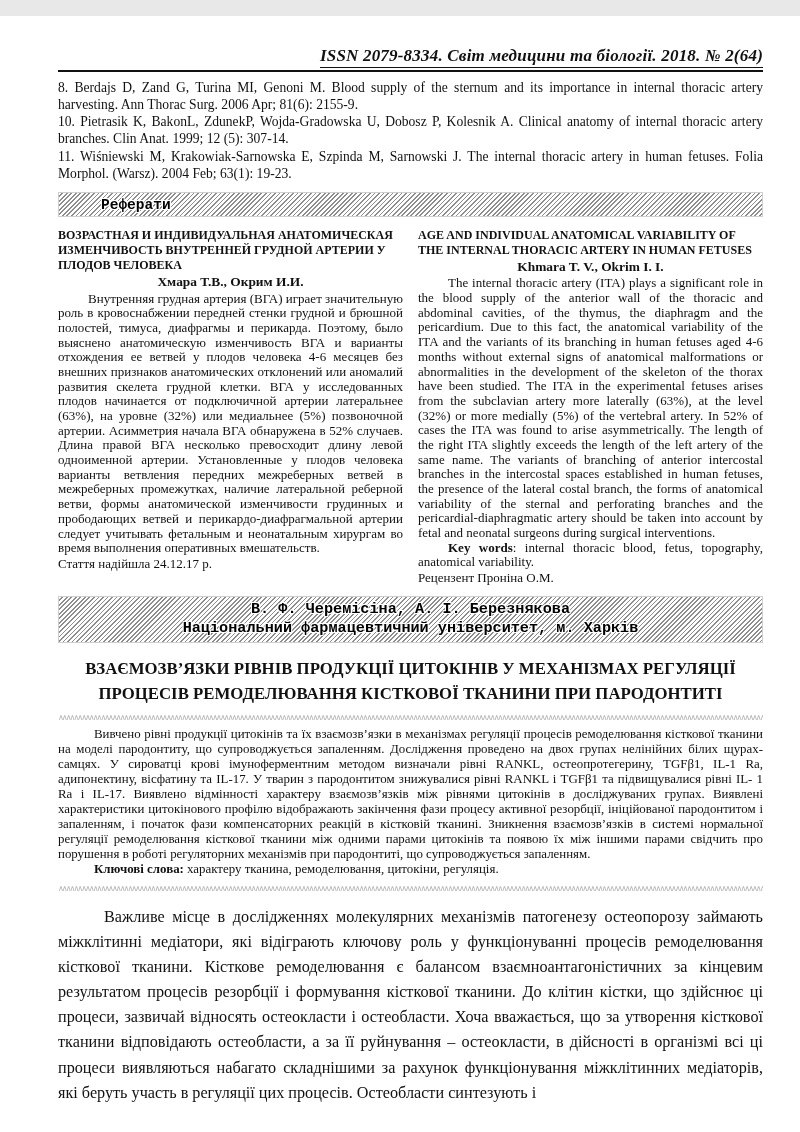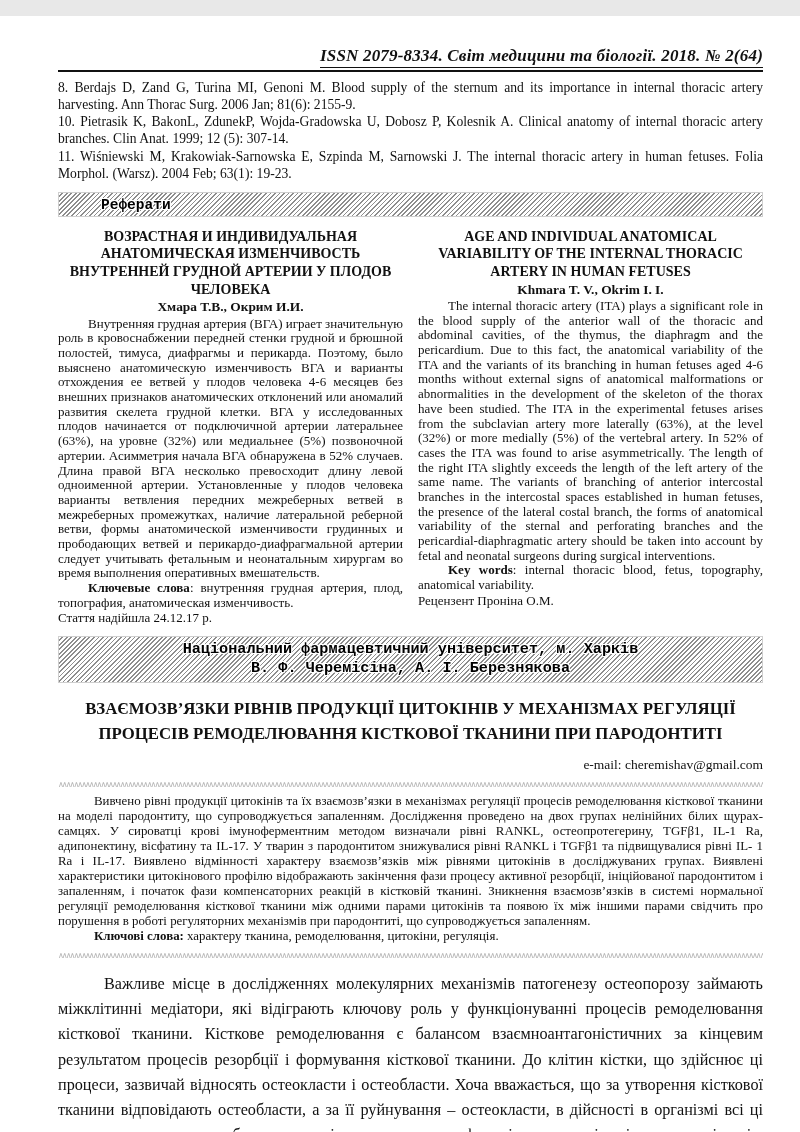--- a/index.html
+++ b/index.html
@@ -26,21 +26,21 @@
   }
   .hatch .hx {
     font-weight: bold; color: #000;
     text-shadow: 1px 1px 0 #fff, -1px -1px 0 #fff, 1px -1px 0 #fff, -1px 1px 0 #fff, 0 1px 0 #fff, 0 -1px 0 #fff;
     font-family: Liberation Mono, monospace;
   }
   .section-band { margin-top: 10px; padding: 3px 0 3px 42px; font-size: 14.5px; }
   
   .cols { display: flex; gap: 15px; margin-top: 11px; }
   .col { flex: 1 1 0; font-size: 13px; line-height: 1.13; }
-  .col .abs-title { text-align: center; font-weight: bold; font-size: 14px; line-height: 1.26; }
+  .col .abs-title { text-align: left; font-weight: bold; font-size: 12px; line-height: 1.26; }
   .col .abs-authors { text-align: center; font-weight: bold; font-size: 13.4px; line-height: 1.3; }
   .col .abs-body { text-align: justify; text-indent: 30px; margin-top: 1px; }
   .col .abs-keywords { text-align: justify; text-indent: 30px; }
   .col .abs-note { text-align: left; margin-top: 1px; }
   .bold { font-weight: bold; }
   
   .doi-block { margin-top: 13px; margin-left: 23px; font-weight: bold; font-size: 15.2px; line-height: 1.3; }
   
   .authors-band { margin-top: 10px; padding: 3px 0 4px 0; text-align: center; font-size: 15.2px; line-height: 1.25; }
   
@@ -67,55 +67,53 @@
 <body>
 
 <div class="page">
 
   <div class="journal-head">
     <span class="jh-text">ISSN 2079-8334. Світ медицини та біології. 2018. № 2(64)</span>
   </div>
   <hr class="head-rule">
 
   <div class="references">
-    <p>8. Berdajs D, Zand G, Turina MI, Genoni M. Blood supply of the sternum and its importance in internal thoracic artery harvesting. Ann Thorac Surg. 2006 Jan; 81(6): 2155-9.</p>
+    <p>8. Berdajs D, Zand G, Turina MI, Genoni M. Blood supply of the sternum and its importance in internal thoracic artery harvesting. Ann Thorac Surg. 2006 Apr; 81(6): 2155-9.</p>
     <p>10. Pietrasik K, BakonL, ZdunekP, Wojda-Gradowska U, Dobosz P, Kolesnik A. Clinical anatomy of internal thoracic artery branches. Clin Anat. 1999; 12 (5): 307-14.</p>
     <p>11. Wiśniewski M, Krakowiak-Sarnowska E, Szpinda M, Sarnowski J. The internal thoracic artery in human fetuses. Folia Morphol. (Warsz). 2004 Feb; 63(1): 19-23.</p>
   </div>
 
   <div class="section-band hatch">
     <span class="hx">Реферати</span>
   </div>
 
   <div class="cols">
     <div class="col">
       <div class="abs-title">ВОЗРАСТНАЯ И ИНДИВИДУАЛЬНАЯ АНАТОМИЧЕСКАЯ ИЗМЕНЧИВОСТЬ ВНУТРЕННЕЙ ГРУДНОЙ АРТЕРИИ У ПЛОДОВ ЧЕЛОВЕКА</div>
       <div class="abs-authors">Хмара Т.В., Окрим И.И.</div>
       <div class="abs-body">Внутренняя грудная артерия (ВГА) играет значительную роль в кровоснабжении передней стенки грудной и брюшной полостей, тимуса, диафрагмы и перикарда. Поэтому, было выяснено анатомическую изменчивость ВГА и варианты отхождения ее ветвей у плодов человека 4-6 месяцев без внешних признаков анатомических отклонений или аномалий развития скелета грудной клетки. ВГА у исследованных плодов начинается от подключичной артерии латеральнее (63%), на уровне (32%) или медиальнее (5%) позвоночной артерии. Асимметрия начала ВГА обнаружена в 52% случаев. Длина правой ВГА несколько превосходит длину левой одноименной артерии. Установленные у плодов человека варианты ветвления передних межреберных ветвей в межреберных промежутках, наличие латеральной реберной ветви, формы анатомической изменчивости грудинных и прободающих ветвей и перикардо-диафрагмальной артерии следует учитывать фетальным и неонатальным хирургам во время выполнения оперативных вмешательств.</div>
-      <div class="abs-keywords"><span class="bold">Ключевые слова</span><span>: внутренняя грудная артерия, плод, топография, анатомическая изменчивость.</span></div>
       <div class="abs-note">Стаття надійшла 24.12.17 р.</div>
     </div>
     <div class="col">
       <div class="abs-title">AGE AND INDIVIDUAL ANATOMICAL VARIABILITY OF THE INTERNAL THORACIC ARTERY IN HUMAN FETUSES</div>
       <div class="abs-authors">Khmara T. V., Okrim I. I.</div>
       <div class="abs-body">The internal thoracic artery (ITA) plays a significant role in the blood supply of the anterior wall of the thoracic and abdominal cavities, of the thymus, the diaphragm and the pericardium. Due to this fact, the anatomical variability of the ITA and the variants of its branching in human fetuses aged 4-6 months without external signs of anatomical malformations or abnormalities in the development of the skeleton of the thorax have been studied. The ITA in the experimental fetuses arises from the subclavian artery more laterally (63%), at the level (32%) or more medially (5%) of the vertebral artery. In 52% of cases the ITA was found to arise asymmetrically. The length of the right ITA slightly exceeds the length of the left artery of the same name. The variants of branching of anterior intercostal branches in the intercostal spaces established in human fetuses, the presence of the lateral costal branch, the forms of anatomical variability of the sternal and perforating branches and the pericardial-diaphragmatic artery should be taken into account by fetal and neonatal surgeons during surgical interventions.</div>
       <div class="abs-keywords"><span class="bold">Key words</span><span>: internal thoracic blood, fetus, topography, anatomical variability.</span></div>
       <div class="abs-note">Рецензент Проніна О.М.</div>
     </div>
   </div>
 
 
   <div class="authors-band hatch">
+    <div class="hx">В. Ф. Черемісіна, А. І. Березнякова</div>
     <div class="hx">Національний фармацевтичний університет, м. Харків</div>
-    <div class="hx">В. Ф. Черемісіна, А. І. Березнякова</div>
   </div>
 
   <div class="article-title">ВЗАЄМОЗВ’ЯЗКИ РІВНІВ ПРОДУКЦІЇ ЦИТОКІНІВ У МЕХАНІЗМАХ РЕГУЛЯЦІЇ ПРОЦЕСІВ РЕМОДЕЛЮВАННЯ КІСТКОВОЇ ТКАНИНИ ПРИ ПАРОДОНТИТІ</div>
 
-  <div class="email-line">e-mail: cheremishav@gmail.com</div>
 
   <div class="zigzag">∧∧∧∧∧∧∧∧∧∧∧∧∧∧∧∧∧∧∧∧∧∧∧∧∧∧∧∧∧∧∧∧∧∧∧∧∧∧∧∧∧∧∧∧∧∧∧∧∧∧∧∧∧∧∧∧∧∧∧∧∧∧∧∧∧∧∧∧∧∧∧∧∧∧∧∧∧∧∧∧∧∧∧∧∧∧∧∧∧∧∧∧∧∧∧∧∧∧∧∧∧∧∧∧∧∧∧∧∧∧∧∧∧∧∧∧∧∧∧∧∧∧∧∧∧∧∧∧∧∧∧∧∧∧∧∧∧∧∧∧∧∧∧∧∧∧∧∧∧∧∧∧∧∧∧∧∧∧∧∧∧∧∧∧∧∧∧∧∧∧∧∧∧∧∧∧∧∧∧∧∧∧∧∧∧∧∧∧∧∧∧∧∧∧∧∧∧∧∧∧∧∧∧∧∧∧∧∧∧∧∧∧∧∧∧∧∧∧∧∧∧∧∧∧∧∧∧∧∧∧∧∧∧∧∧∧∧∧∧∧∧∧∧∧∧∧∧∧∧∧∧∧∧∧∧∧∧∧∧∧∧∧∧∧∧∧∧∧∧∧∧∧∧∧∧∧∧∧∧∧∧∧∧∧∧∧∧∧∧∧∧∧∧∧∧∧∧∧∧∧∧∧∧∧∧∧∧∧∧∧∧∧∧∧∧∧∧∧∧∧∧∧∧∧∧∧∧∧∧∧∧∧∧∧∧∧∧∧∧∧∧∧∧∧∧∧∧∧∧∧∧∧∧∧∧∧∧∧∧∧∧∧∧∧∧∧∧∧∧∧∧∧∧∧∧∧∧∧∧∧∧∧∧∧∧∧∧∧∧∧∧∧∧∧∧∧∧∧∧∧</div>
 
   <div class="ua-abstract">
     <div class="para">Вивчено рівні продукції цитокінів та їх взаємозв’язки в механізмах регуляції процесів ремоделювання кісткової тканини на моделі пародонтиту, що супроводжується запаленням. Дослідження проведено на двох групах нелінійних білих щурах-самцях. У сироватці крові імуноферментним методом визначали рівні RANKL, остеопротегерину, TGFβ1, IL-1 Ra, адипонектину, вісфатину та IL-17. У тварин з пародонтитом знижувалися рівні RANKL і TGFβ1 та підвищувалися рівні IL- 1 Ra і IL-17. Виявлено відмінності характеру взаємозв’язків між рівнями цитокінів в досліджуваних групах. Виявлені характеристики цитокінового профілю відображають закінчення фази процесу активної резорбції, ініційованої пародонтитом і запаленням, і початок фази компенсаторних реакцій в кістковій тканині. Зникнення взаємозв’язків в системі нормальної регуляції ремоделювання кісткової тканини між одними парами цитокінів та появою їх між іншими парами свідчить про порушення в роботі регуляторних механізмів при пародонтиті, що супроводжується запаленням.</div>
     <div class="kw"><span class="bold">Ключові слова:</span><span> характеру тканина, ремоделювання, цитокіни, регуляція.</span></div>
   </div>
 
   <div class="zigzag">∧∧∧∧∧∧∧∧∧∧∧∧∧∧∧∧∧∧∧∧∧∧∧∧∧∧∧∧∧∧∧∧∧∧∧∧∧∧∧∧∧∧∧∧∧∧∧∧∧∧∧∧∧∧∧∧∧∧∧∧∧∧∧∧∧∧∧∧∧∧∧∧∧∧∧∧∧∧∧∧∧∧∧∧∧∧∧∧∧∧∧∧∧∧∧∧∧∧∧∧∧∧∧∧∧∧∧∧∧∧∧∧∧∧∧∧∧∧∧∧∧∧∧∧∧∧∧∧∧∧∧∧∧∧∧∧∧∧∧∧∧∧∧∧∧∧∧∧∧∧∧∧∧∧∧∧∧∧∧∧∧∧∧∧∧∧∧∧∧∧∧∧∧∧∧∧∧∧∧∧∧∧∧∧∧∧∧∧∧∧∧∧∧∧∧∧∧∧∧∧∧∧∧∧∧∧∧∧∧∧∧∧∧∧∧∧∧∧∧∧∧∧∧∧∧∧∧∧∧∧∧∧∧∧∧∧∧∧∧∧∧∧∧∧∧∧∧∧∧∧∧∧∧∧∧∧∧∧∧∧∧∧∧∧∧∧∧∧∧∧∧∧∧∧∧∧∧∧∧∧∧∧∧∧∧∧∧∧∧∧∧∧∧∧∧∧∧∧∧∧∧∧∧∧∧∧∧∧∧∧∧∧∧∧∧∧∧∧∧∧∧∧∧∧∧∧∧∧∧∧∧∧∧∧∧∧∧∧∧∧∧∧∧∧∧∧∧∧∧∧∧∧∧∧∧∧∧∧∧∧∧∧∧∧∧∧∧∧∧∧∧∧∧∧∧∧∧∧∧∧∧∧∧∧∧∧∧∧∧∧∧∧∧∧∧∧∧∧∧∧</div>
 

